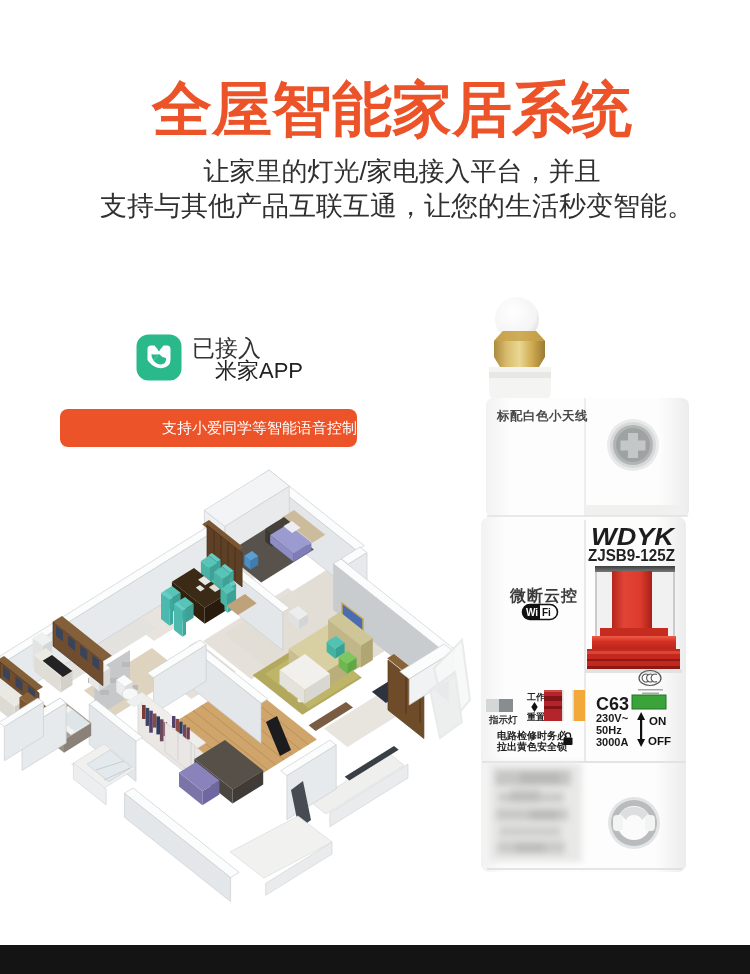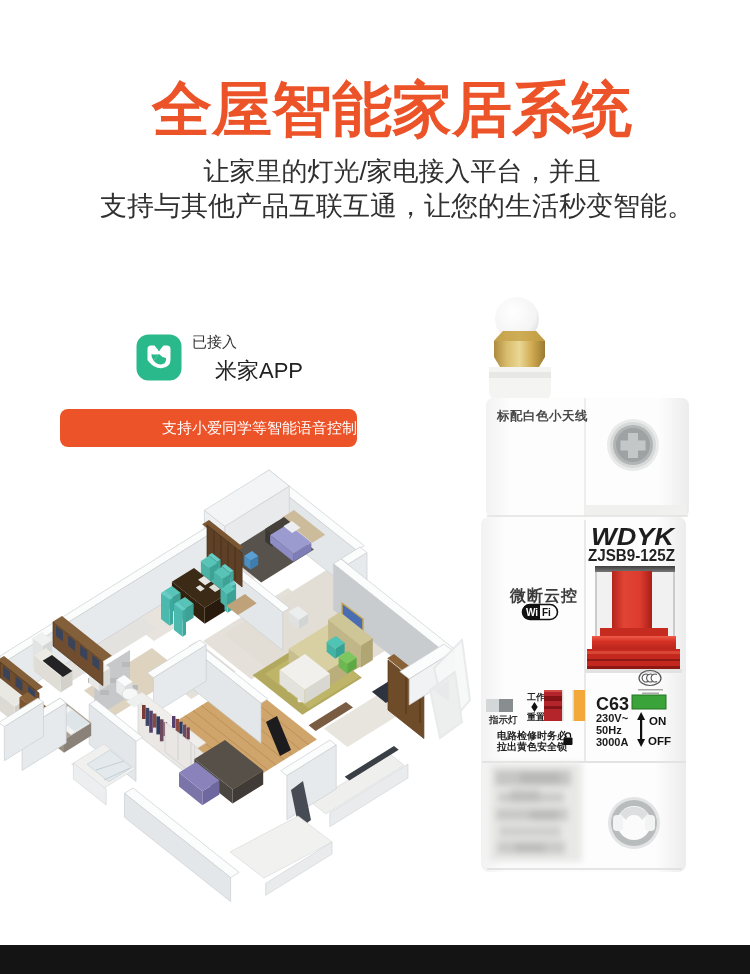--- a/index.html
+++ b/index.html
@@ -17,21 +17,21 @@
 
 <div class="abs" style="left:22px;top:188px;width:750px;text-align:center;color:#303030;font-size:27px;">支持与其他产品互联互通，让您的生活秒变智能。</div>
 
 <svg class="abs" style="left:136px;top:334px;" width="46" height="47" viewBox="0 0 92 94">
   <rect x="1" y="1" width="90" height="92" rx="24" fill="#2ab98a"></rect>
   <path d="M23 52 L23 30 Q23 23 30 23 L37 23 Q43 30 46 35 Q49 30 55 23 L62 23 Q69 23 69 30 L69 51 Q69 66 53 68 Q38 70 26 56 Z" fill="#ffffff"></path>
   <path d="M46 40 Q52 47 60 48 L60 52 Q59 60 50 61 Q41 61 35 53 Q41 47 46 40 Z" fill="#2ab98a"></path>
   <path d="M35 53 Q30 47 31 40 Q38 42 46 40 Q40 48 35 53 Z" fill="#2ab98a"></path>
 </svg>
 
-<div class="abs" style="left:192px;top:333px;color:#333;font-size:15px;">已接入</div>
+<div class="abs" style="left:192px;top:333px;color:#333;font-size:23px;">已接入</div>
 
 <div class="abs" style="left:192px;top:356px;color:#222;font-size:22px;font-weight:500;margin-left:23px;">米家APP</div>
 
 <div class="abs" style="left:60px;top:409px;width:297px;height:38px;background:#ec5328;border-radius:8px;
      color:#fff;font-size:15px;line-height:38px;text-align:right;font-weight:500;">支持小爱同学等智能语音控制</div>
 
 <svg class="abs" style="left:0;top:440px;" width="470" height="470" viewBox="0 440 470 470">
 <g stroke-linejoin="round">
 
 <polygon points="214.0,526.0 268.6,569.4 153.9,640.9 99.2,597.5" fill="#e8e4dd"></polygon>

